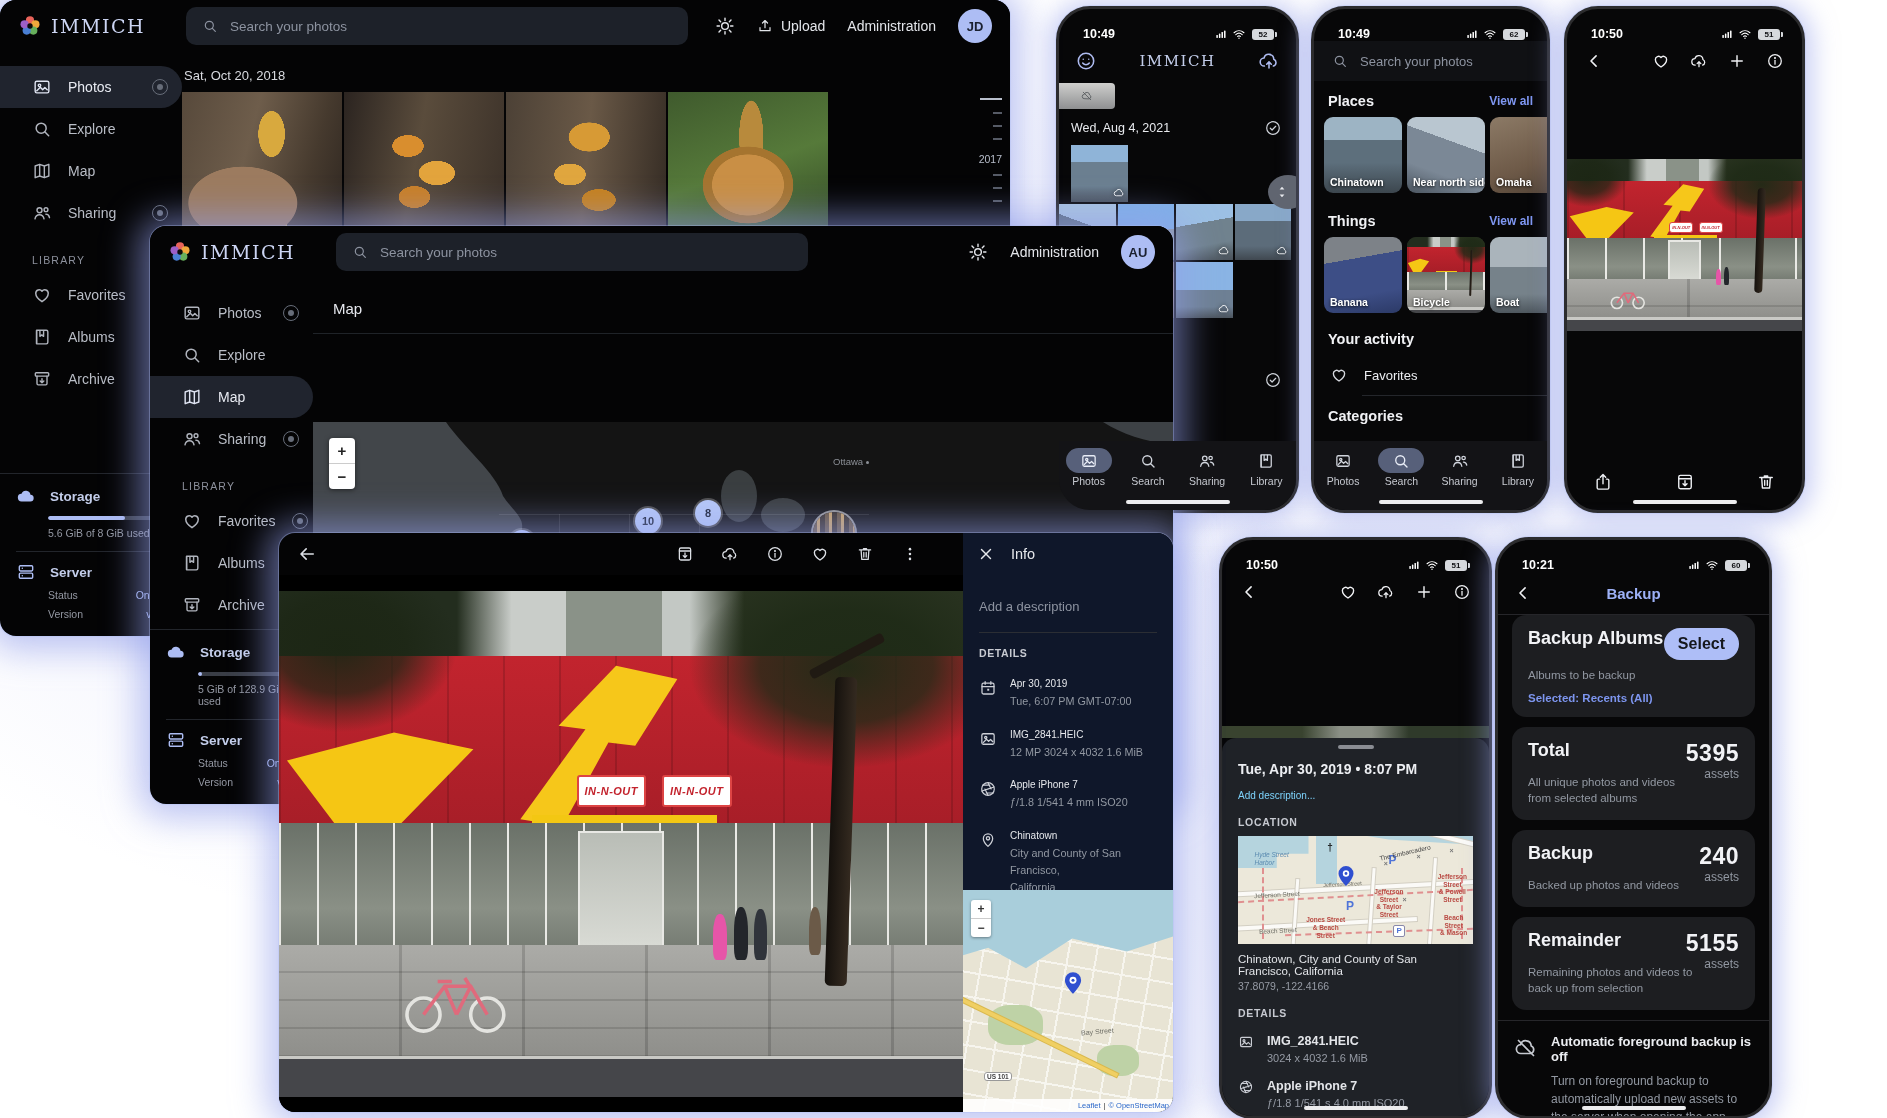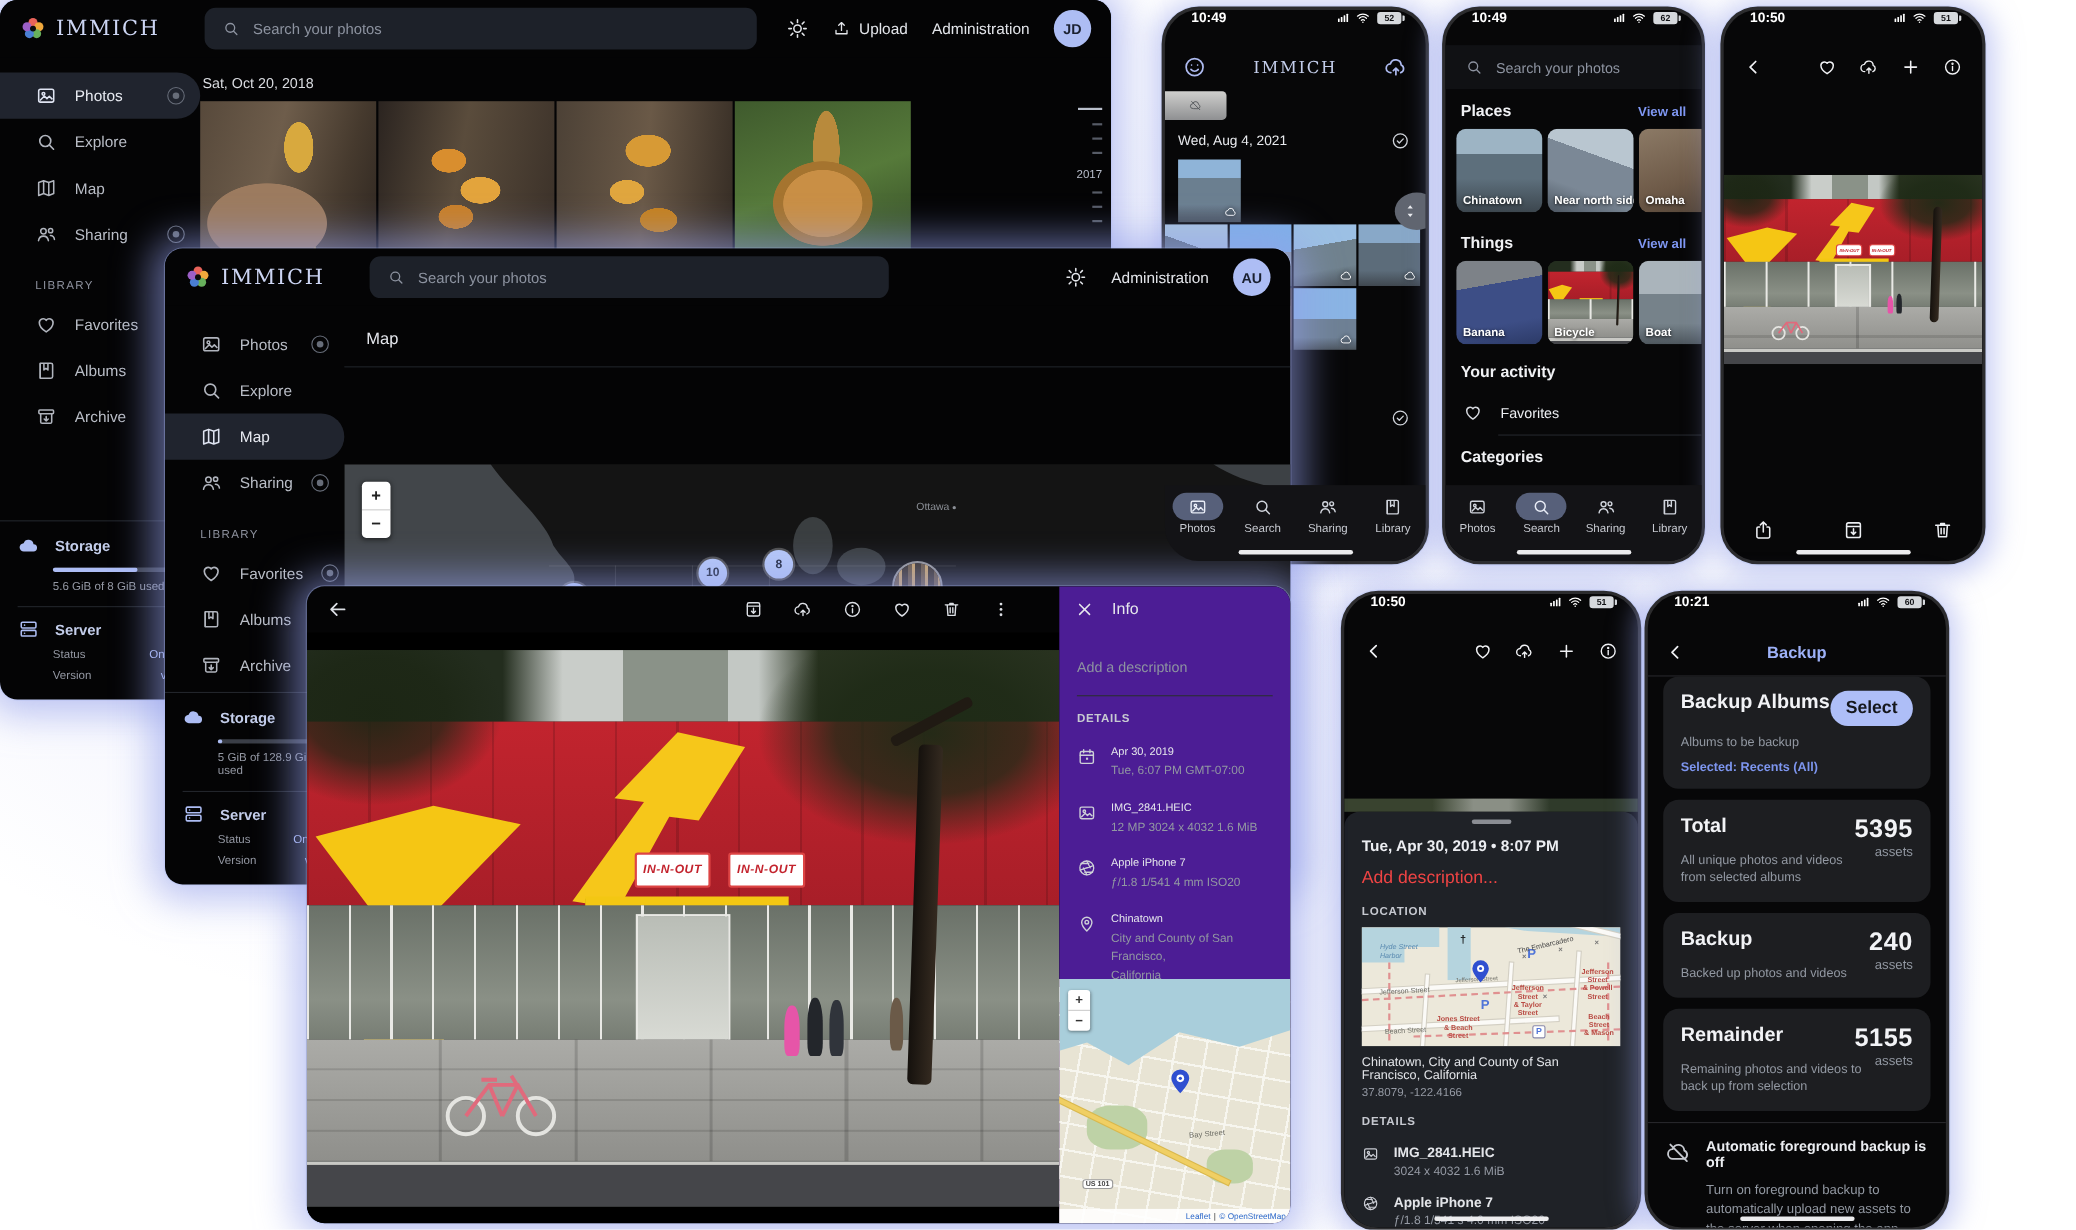--- a/index.html
+++ b/index.html
@@ -106,21 +106,21 @@
   .io-branch{position:absolute;left:77%;top:12%;width:12%;height:2%;background:#201a13;border-radius:4px;transform:rotate(-28deg)}
   .io-zig,.io-arrow,.io-bike{position:absolute}
   .io-zig{left:0;top:27%;width:29%;height:55%}
   .io-arrow{left:33%;top:13.5%;width:28%;height:33%}
   .io-bike{left:17%;top:74%;width:18%;height:14%}
   .io-sign{position:absolute;top:36.5%;height:5.5%;background:#fff;border:2px solid #d44;border-radius:3px;color:#c3232d;
     font-weight:800;font-style:italic;font-size:11px;display:flex;align-items:center;justify-content:center;padding:0 6px;letter-spacing:.5px}
   .io-s1{left:43.5%}.io-s2{left:56%}
   .io-p{position:absolute;border-radius:45% 45% 22% 22%}
   .innout-sm .io-sign{font-size:4px;padding:0 2px;border-width:1px;letter-spacing:0}
-  .ipanel{position:absolute;right:0;top:0;bottom:0;width:210px;background:#4c1d95;z-index:6}
+  .ipanel{position:absolute;right:0;top:0;bottom:0;width:210px;background:#0f172a;z-index:6}
   .iphead{display:flex;align-items:center;gap:16px;height:42px;padding:0 14px;color:#e6e8ec;font-size:14.5px}
   .ipad{padding:0 16px}
   .idesc{margin-top:24px;color:#8d93a0;font-size:13px}
   .ihr{height:1px;background:#2b2e34;margin:18px 0 14px 0}
   .idet{font-size:10.5px;font-weight:700;letter-spacing:.6px;color:#c7cad1}
   .ientry{display:flex;gap:13px;margin-top:19px}
   .ientry .ic{color:#cdd0d7;margin-top:1px}
   .ient-t{font-size:10px;color:#e6e8ec}
   .ient-s{font-size:10.8px;color:#9298a2;margin-top:4px;line-height:1.55}
   .minimap{position:absolute;left:0;right:0;bottom:0;top:357px;background:#e8e4d4;overflow:hidden}
@@ -141,21 +141,21 @@
   .mmattr .lnk{color:#2a67c9}
   .mappin{position:absolute;color:#2f4fd0}
   
   .phone{position:absolute;background:#070708;border:3px solid #2c2c2e;border-radius:34px;overflow:hidden;
     box-shadow:0 0 0 1px rgba(173,189,244,.3), 0 2px 24px 8px rgba(150,162,235,.5)}
   #phone-a{left:1056px;top:6px;width:237px;height:501px}
   #phone-b{left:1311px;top:6px;width:233px;height:501px}
   #phone-c{left:1564px;top:6px;width:235px;height:501px}
   #phone-d{left:1219px;top:537px;width:267px;height:576px}
   #phone-e{left:1495px;top:537px;width:271px;height:576px}
-  .sbarm{height:32px;display:flex;align-items:flex-start;padding:0 22px 0 24px;color:#fff;font-size:12.5px;font-weight:700}
+  .sbarm{height:32px;display:flex;align-items:flex-end;padding:0 22px 0 24px;color:#fff;font-size:12.5px;font-weight:700}
   .sbricons{margin-left:auto;display:flex;align-items:center;gap:4px;color:#fff}
   .batt{width:22px;height:11px;background:#d6d9dd;border-radius:3px;color:#101114;font-size:8px;font-weight:700;
     display:flex;align-items:center;justify-content:center;position:relative;margin-left:2px}
   .batt::after{content:"";position:absolute;right:-3px;top:3px;width:2px;height:5px;background:#d6d9dd;border-radius:0 1px 1px 0}
   .homebar{position:absolute;bottom:6px;left:50%;transform:translateX(-50%);width:104px;height:4px;border-radius:2px;background:#ececee;z-index:9}
   .mnav{position:absolute;left:0;right:0;bottom:0;height:62px;background:#131316;display:flex;align-items:flex-start;padding-top:7px;z-index:8}
   .mni{flex:1;display:flex;flex-direction:column;align-items:center;gap:2px;color:#c6c9d0;font-size:10.5px}
   .mni .pill{width:46px;height:25px;border-radius:13px;display:flex;align-items:center;justify-content:center;color:#d0d4dc}
   .mni.active .pill{background:#57607a;color:#e8ecf6}
   
@@ -199,21 +199,21 @@
   
   .ptb{display:flex;align-items:center;height:40px;padding:0 18px;color:#f0f1f4}
   .ptbr{margin-left:auto;display:flex;align-items:center;gap:20px}
   .pcphoto{position:absolute;left:0;top:150px;right:0;height:172px}
   .pcbot{position:absolute;left:0;right:0;bottom:18px;display:flex;justify-content:space-between;padding:0 26px;color:#eceef2;z-index:8}
   
   .pdsliver{position:absolute;top:186px;left:0;right:0;height:12px;background:linear-gradient(90deg,#39432f 0 30%,#8a8f85 44% 56%,#2f3a2a 70%)}
   .pdsheet{position:absolute;top:198px;left:0;right:0;bottom:0;background:#1f2227;border-radius:14px 14px 0 0;padding:7px 16px;box-sizing:border-box}
   .pdhandle{width:36px;height:4px;border-radius:2px;background:#8a8d93;margin:0 auto}
   .pddate{margin-top:12px;font-size:14px;font-weight:700;color:#eceef2}
-  .pddesc{margin-top:13px;font-size:16px;color:#ef4444}
+  .pddesc{margin-top:13px;font-size:10px;color:#7dd3fc}
   .pdlab{margin-top:15px;font-size:10.5px;font-weight:700;letter-spacing:.7px;color:#c6c9d0}
   .pdmap{position:relative;margin-top:8px;height:108px;background:#ece8da;overflow:hidden}
   .pdaddr{margin-top:9px;font-size:11.5px;color:#e3e5e9}
   .pdcoord{margin-top:3px;font-size:10.5px;color:#959aa4}
   .pdentry{display:flex;gap:13px;margin-top:15px;color:#c9ccd3}
   .pdent-t{font-size:12.5px;font-weight:700;color:#e3e5e9}
   .pdent-s{font-size:11px;color:#959aa4;margin-top:4px}
   .pdw{position:absolute;background:#b5d4de}
   .pdroad{position:absolute;background:#fbfaf7;box-shadow:0 0 0 1px #d3cfc3}
   .pddash{position:absolute;border-top:2px dashed #e09090}

